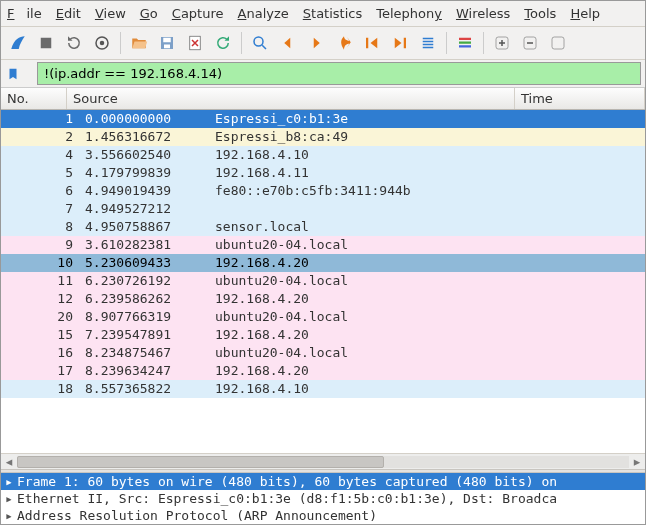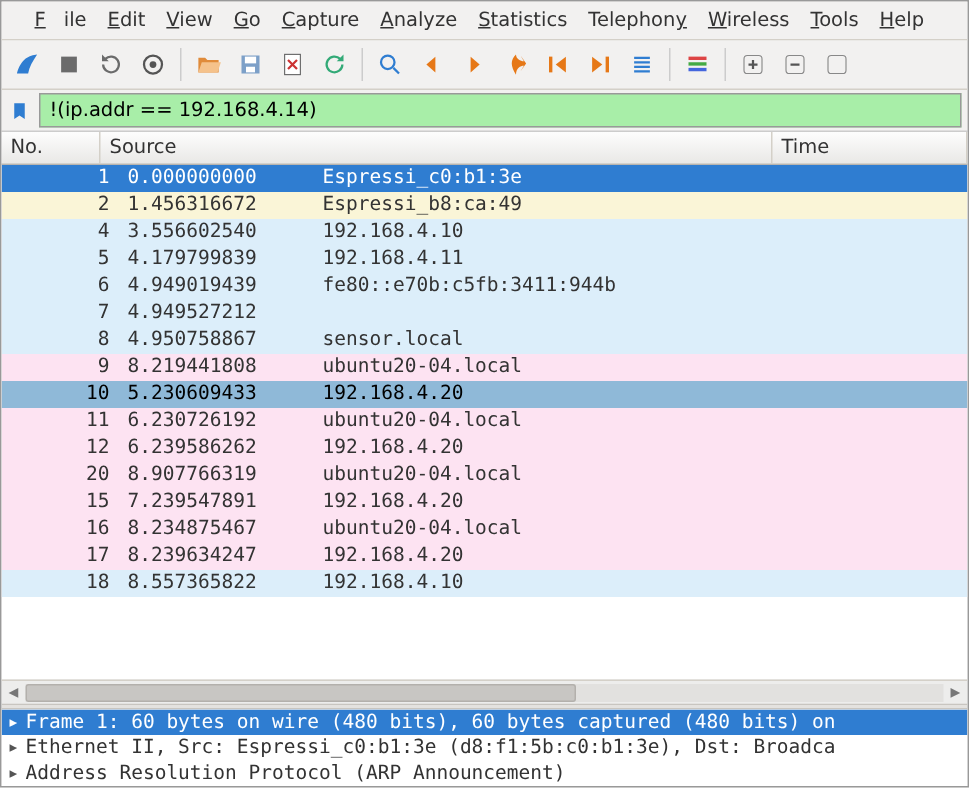--- a/index.html
+++ b/index.html
@@ -1,24 +1,24 @@
 <!DOCTYPE html>
 <html><head>
 <meta charset="utf-8">
 <style>
 * { box-sizing: border-box; margin: 0; padding: 0; }
 body { font-family: "DejaVu Sans", Arial, sans-serif; font-size: 13px; background: #f2f1f0; color: #333; width: 646px; height: 525px; overflow: hidden; display: flex; flex-direction: column; border: 1px solid #999; }
-.menubar { display: flex; gap: 2px; padding: 3px 16px; background: #f2f1f0; border-bottom: 1px solid #d4d0c8; }
+.menubar { display: flex; gap: 2px; padding: 3px 0; background: #f2f1f0; border-bottom: 1px solid #d4d0c8; }
 .menubar span { padding: 2px 6px; cursor: pointer; }
 .menubar span u { text-decoration: underline; }
 .toolbar { display: flex; align-items: center; gap: 2px; padding: 3px 4px; background: #f2f1f0; border-bottom: 1px solid #d4d0c8; }
 .toolbar .btn { width: 26px; height: 26px; display: flex; align-items: center; justify-content: center; border: 1px solid transparent; border-radius: 3px; cursor: pointer; }
 .toolbar .sep { width: 1px; height: 22px; background: #ccc; margin: 0 3px; }
 .toolbar svg { width: 18px; height: 18px; }
-.filterbar { display: flex; align-items: center; padding: 2px 4px; background: #f2f1f0; gap: 5px; }
+.filterbar { display: flex; align-items: center; padding: 2px 4px; background: #f2f1f0; gap: 16px; }
 .filterbar .bookmark { width: 16px; height: 16px; display: flex; align-items: center; justify-content: center; color: #1e8ed6; cursor: pointer; }
 .filterbar input { flex: 1; padding: 3px 6px; border: 1px solid #999; background: #a8eea8; font-family: inherit; font-size: 13px; outline: none; }
 .packet-headers { display: flex; background: linear-gradient(#fdfdfd,#e9e8e6); border-top: 1px solid #ccc; border-bottom: 1px solid #b8b5b0; font-size: 13px; }
 .packet-headers .col { padding: 3px 6px; border-right: 1px solid #d4d0c8; text-align: left; }
 .col-no { width: 66px; text-align: right; }
 .col-time { width: 130px; }
 .col-source { flex: 1; }
 .packet-list { flex: 1; overflow-y: auto; font-family: "DejaVu Sans Mono", monospace; font-size: 13px; background: #fff; }
 .packet-list .row { display: flex; height: 18px; line-height: 18px; white-space: pre; }
 .packet-list .row .col { padding: 0 6px; overflow: hidden; }
@@ -190,21 +190,21 @@
 </div>
 
 <div class="packet-list" id="packet-list">
     <div class="row row-selected-primary"><div class="col col-no">1</div><div class="col col-time">0.000000000</div><div class="col col-source">Espressi_c0:b1:3e</div></div>
     <div class="row row-cream"><div class="col col-no">2</div><div class="col col-time">1.456316672</div><div class="col col-source">Espressi_b8:ca:49</div></div>
     <div class="row row-blue"><div class="col col-no">4</div><div class="col col-time">3.556602540</div><div class="col col-source">192.168.4.10</div></div>
     <div class="row row-blue"><div class="col col-no">5</div><div class="col col-time">4.179799839</div><div class="col col-source">192.168.4.11</div></div>
     <div class="row row-blue"><div class="col col-no">6</div><div class="col col-time">4.949019439</div><div class="col col-source">fe80::e70b:c5fb:3411:944b</div></div>
     <div class="row row-blue"><div class="col col-no">7</div><div class="col col-time">4.949527212</div></div>
     <div class="row row-blue"><div class="col col-no">8</div><div class="col col-time">4.950758867</div><div class="col col-source">sensor.local</div></div>
-    <div class="row row-pink"><div class="col col-no">9</div><div class="col col-time">8.219441808</div><div class="col col-source">ubuntu20-04.local</div></div>
+    <div class="row row-pink"><div class="col col-no">9</div><div class="col col-time">3.610282381</div><div class="col col-source">ubuntu20-04.local</div></div>
     <div class="row row-selected-secondary"><div class="col col-no">10</div><div class="col col-time">5.230609433</div><div class="col col-source">192.168.4.20</div></div>
     <div class="row row-pink"><div class="col col-no">11</div><div class="col col-time">6.230726192</div><div class="col col-source">ubuntu20-04.local</div></div>
     <div class="row row-pink"><div class="col col-no">12</div><div class="col col-time">6.239586262</div><div class="col col-source">192.168.4.20</div></div>
     <div class="row row-pink"><div class="col col-no">20</div><div class="col col-time">8.907766319</div><div class="col col-source">ubuntu20-04.local</div></div>
     <div class="row row-pink"><div class="col col-no">15</div><div class="col col-time">7.239547891</div><div class="col col-source">192.168.4.20</div></div>
     <div class="row row-pink"><div class="col col-no">16</div><div class="col col-time">8.234875467</div><div class="col col-source">ubuntu20-04.local</div></div>
     <div class="row row-pink"><div class="col col-no">17</div><div class="col col-time">8.239634247</div><div class="col col-source">192.168.4.20</div></div>
     <div class="row row-blue"><div class="col col-no">18</div><div class="col col-time">8.557365822</div><div class="col col-source">192.168.4.10</div></div>
   </div>
 

